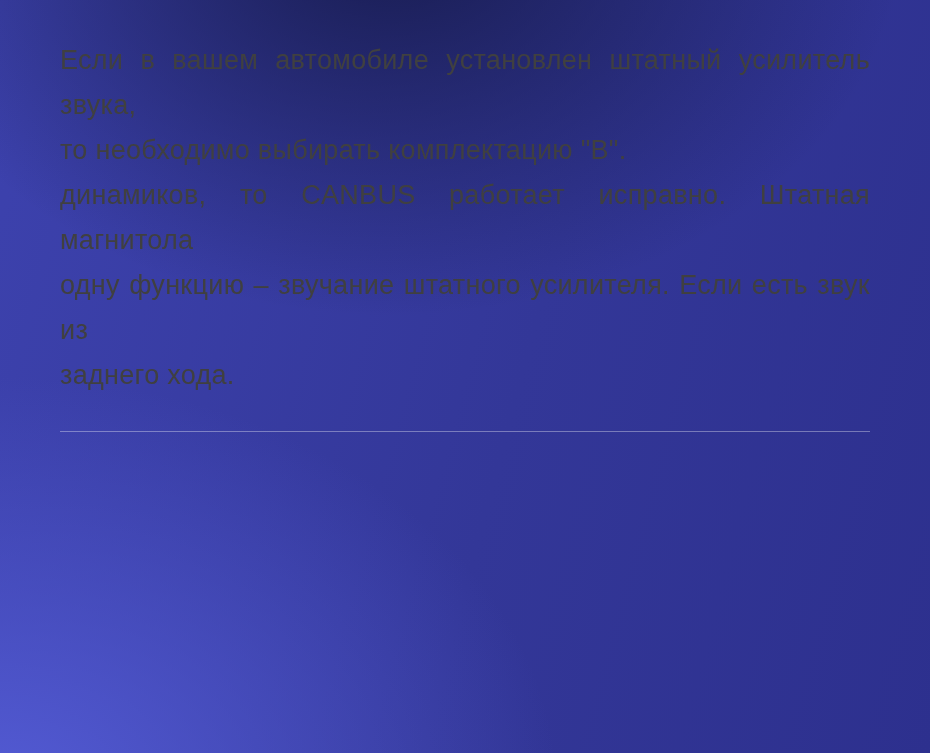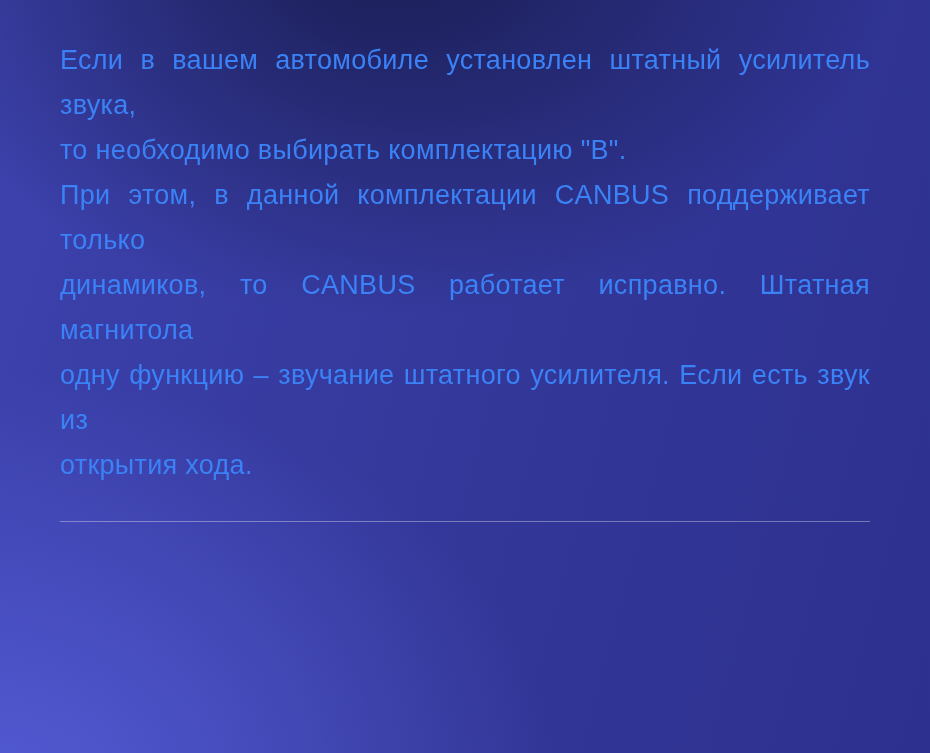--- a/index.html
+++ b/index.html
@@ -17,21 +17,21 @@
       linear-gradient(105deg, #3d42ae 0%, #333798 55%, #2d308e 100%);
   }
   .page {
     box-sizing: border-box;
     width: 930px;
     height: 753px;
     padding: 38px 60px 0 60px;
   }
   .para {
     margin: 0;
-    color: #3b82f6;
+    color: #404040;
     font-size: 27px;
     line-height: 45px;
     letter-spacing: 0.3px;
     font-weight: 400;
   }
   .tline {
     text-align: justify;
     text-align-last: justify;
   }
   .para.short-last .tline:last-child {
@@ -49,21 +49,20 @@
 <body>
 
 <div class="page">
 
   <div class="para short-last">
       <div class="tline">Если в вашем автомобиле установлен штатный усилитель звука,</div>
       <div class="tline">то необходимо выбирать комплектацию "В".</div>
     </div>
 
   <div class="para short-last">
-      <div class="tline">При этом, в данной комплектации CANBUS поддерживает только</div>
       <div class="tline">динамиков, то CANBUS работает исправно. Штатная магнитола</div>
       <div class="tline">одну функцию – звучание штатного усилителя. Если есть звук из</div>
-      <div class="tline">открытия хода.</div>
+      <div class="tline">заднего хода.</div>
     </div>
 
   <hr class="divider">
 
 </div>
 
 </body></html>

